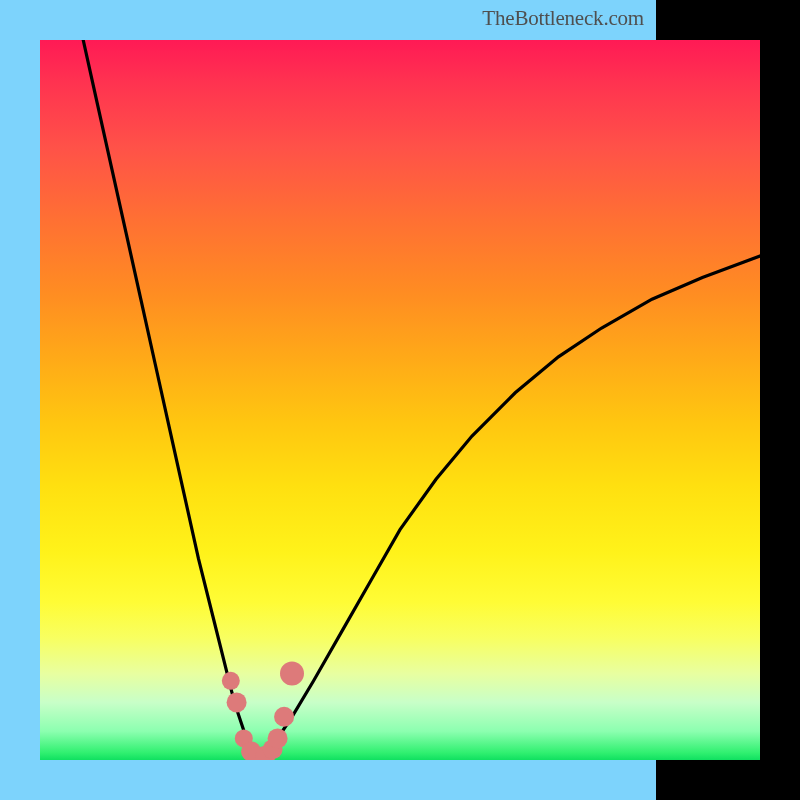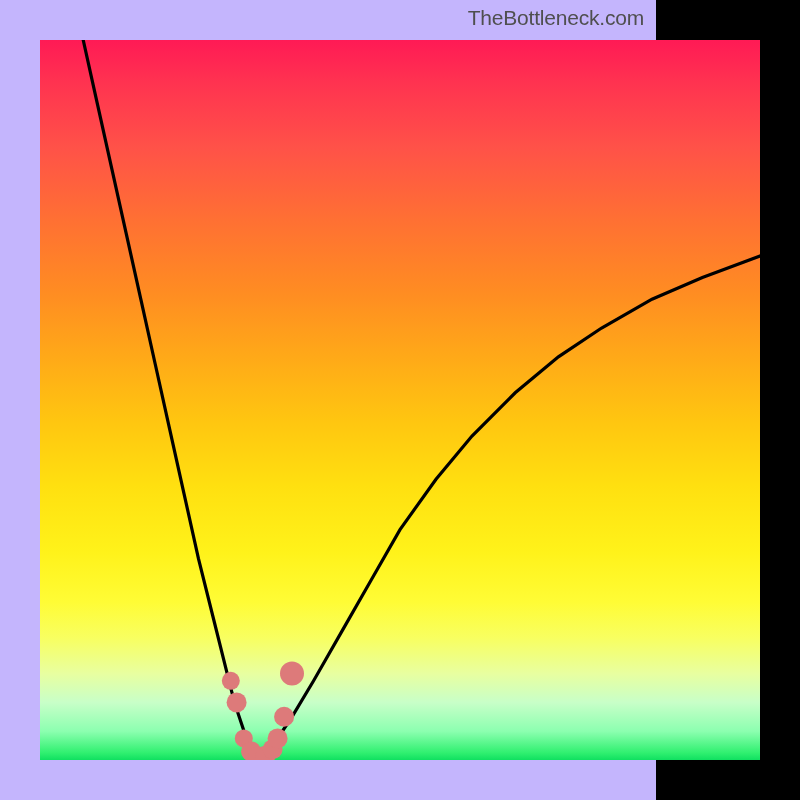--- a/index.html
+++ b/index.html
@@ -10,21 +10,22 @@
     overflow: hidden;
     background: #000;
     font-family: Arial, Helvetica, sans-serif;
   }
   .frame {
     position: absolute;
     top: 0;
     left: 0;
     width: 656px;
     height: 800px;
-    background: #c4b5fd;
+    background: #7dd3fc;
+    font-family: Liberation Serif, serif;
   }
   .plot-area {
     position: absolute;
     top: 40px;
     left: 40px;
     width: 720px;
     height: 720px;
     overflow: hidden;
   }
   .gradient-bg {

